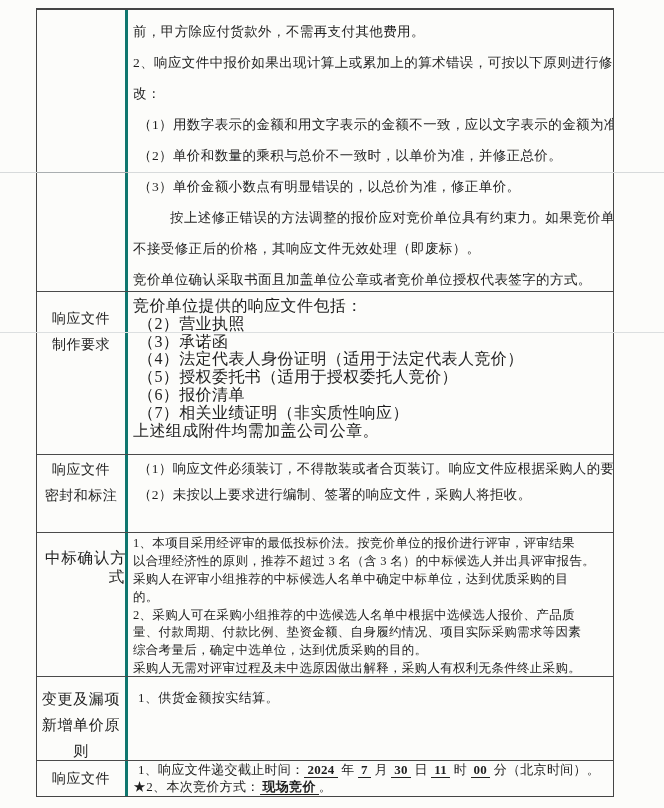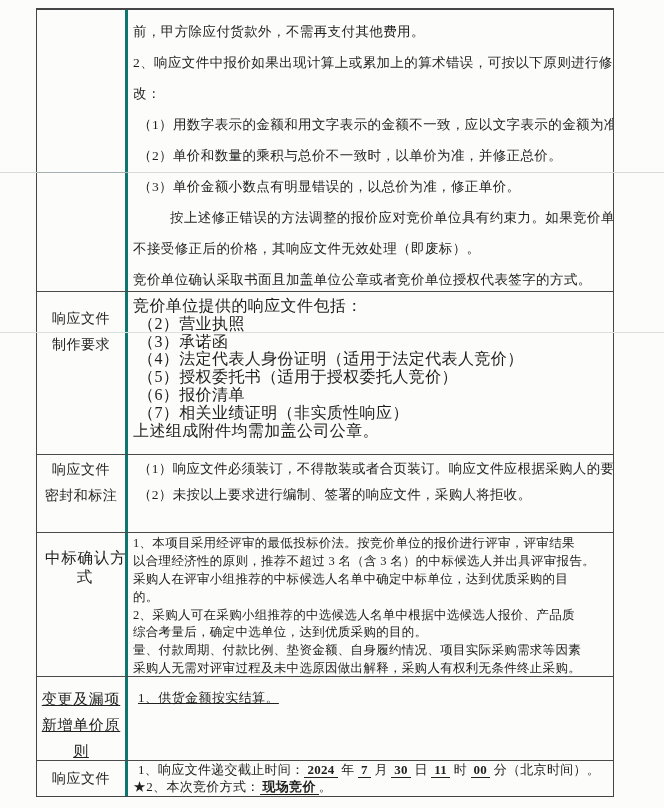--- a/index.html
+++ b/index.html
@@ -53,24 +53,24 @@
   .r1 .hcell { padding-top:14px; line-height:26px; }
 
   
   .r2 { height:79px; }
   .r2 .ccell { font-size:13.5px; letter-spacing:0.3px; line-height:25.5px; padding-top:1px; }
   .r2 .hcell { padding-top:2px; line-height:26px; }
 
   
   .r3 { height:144px; }
   .r3 .ccell { font-size:12.5px; letter-spacing:0.3px; line-height:17.8px; padding-top:2px; }
-  .r3 .hcell { font-size:15.5px; letter-spacing:0.8px; text-align:center; padding-left:8px; padding-top:16px; line-height:18.5px; }
+  .r3 .hcell { font-size:15.5px; letter-spacing:0.8px; text-align:right; padding-left:8px; padding-top:16px; line-height:18.5px; }
 
   
-  .r4 { height:84px;text-decoration:underline; }
+  .r4 { height:84px; }
   .r4 .ccell { font-size:13px; letter-spacing:0.4px; line-height:17px; padding-top:12px; }
   .r4 .hcell { font-size:15px; letter-spacing:0.7px; padding-top:9px; line-height:26px; }
 
   
   .r5 { }
   .r5 .ccell { font-size:13px; letter-spacing:0.3px; line-height:16.8px; padding-top:1px; }
   .r5 .hcell { display:flex; align-items:center; justify-content:center; }
 
   
   .fold { position:absolute; left:0; width:664px; height:1px; pointer-events:none; }
@@ -132,22 +132,22 @@
       <div class="hcell">
           <div class="tline"><span>中标确认方</span></div>
           <div class="tline"><span>式</span></div>
         </div>
       <div class="ccell">
           <div class="tline"><span>1、本项目采用经评审的最低投标价法。按竞价单位的报价进行评审，评审结果</span></div>
           <div class="tline"><span>以合理经济性的原则，推荐不超过 3 名（含 3 名）的中标候选人并出具评审报告。</span></div>
           <div class="tline"><span>采购人在评审小组推荐的中标候选人名单中确定中标单位，达到优质采购的目</span></div>
           <div class="tline"><span>的。</span></div>
           <div class="tline"><span>2、采购人可在采购小组推荐的中选候选人名单中根据中选候选人报价、产品质</span></div>
+          <div class="tline"><span>量、付款周期、付款比例、垫资金额、自身履约情况、项目实际采购需求等因素</span></div>
           <div class="tline"><span>综合考量后，确定中选单位，达到优质采购的目的。</span></div>
-          <div class="tline"><span>量、付款周期、付款比例、垫资金额、自身履约情况、项目实际采购需求等因素</span></div>
           <div class="tline"><span>采购人无需对评审过程及未中选原因做出解释，采购人有权利无条件终止采购。</span></div>
         </div>
     </div>
 
     <div class="trow r4">
       <div class="hcell">
           <div class="tline"><span>变更及漏项</span></div>
           <div class="tline"><span>新增单价原</span></div>
           <div class="tline"><span>则</span></div>
         </div>

